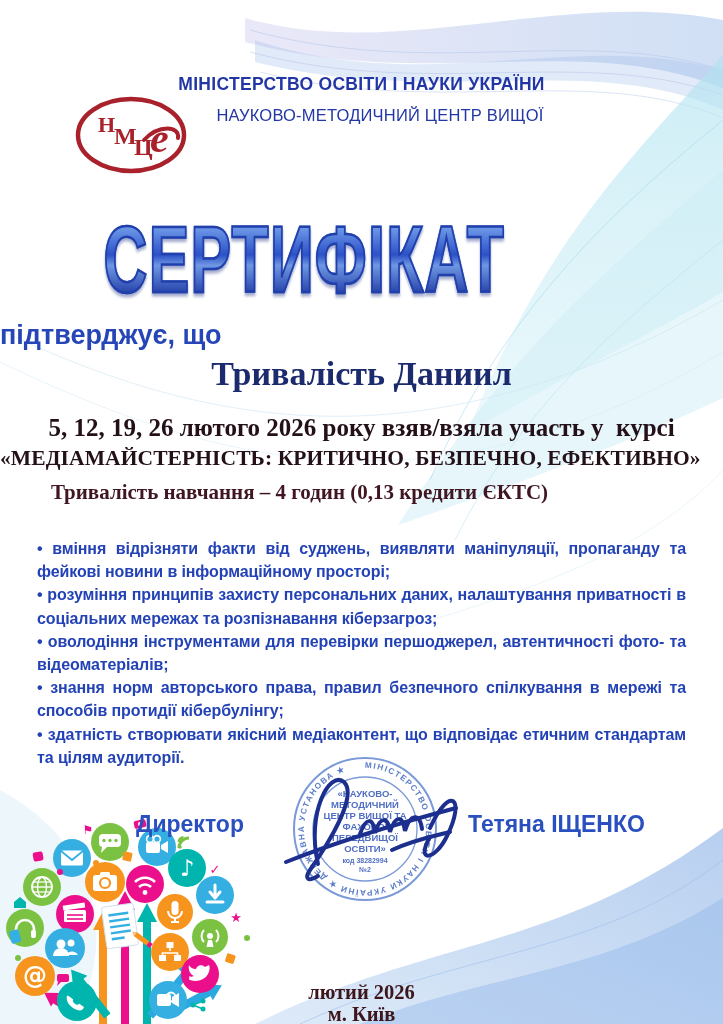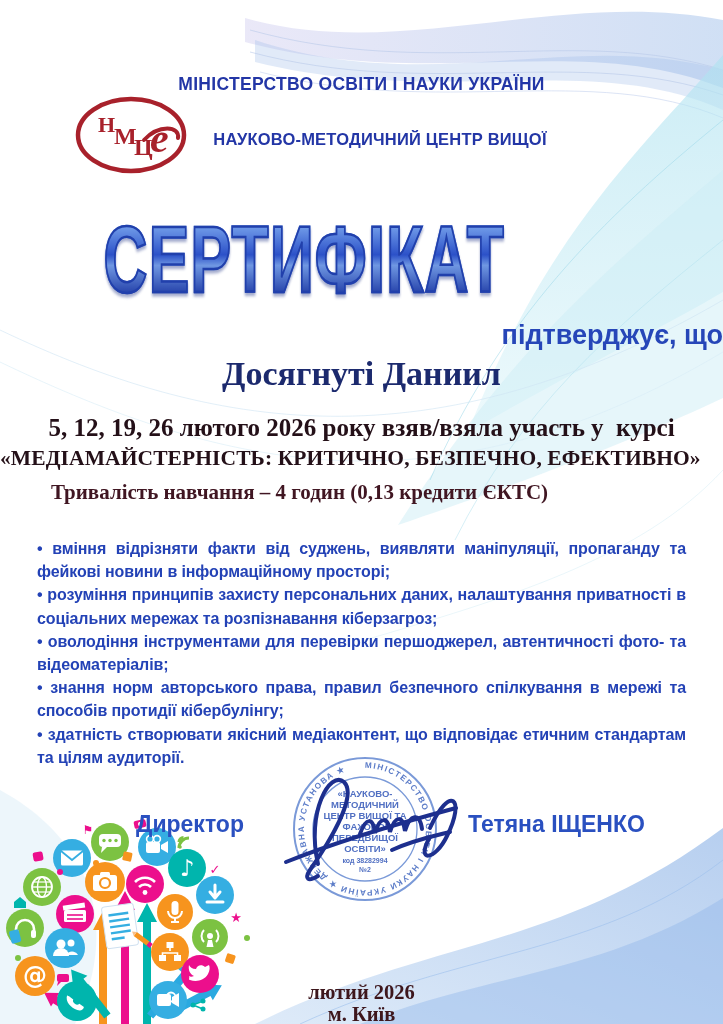--- a/index.html
+++ b/index.html
@@ -3,34 +3,34 @@
 <meta charset="utf-8">
 <style>
   html,body{margin:0;padding:0;background:#e8e8e8;}
   .page{position:relative;width:723px;height:1024px;background:#ffffff;overflow:hidden;
         font-family:"Liberation Sans",sans-serif;margin:0 auto;}
   .bg{position:absolute;inset:0;z-index:0;}
   .layer{position:absolute;z-index:2;}
 
   .ministry{top:74px;left:0;width:723px;text-align:center;
             font-size:17.5px;font-weight:bold;color:#2336a6;letter-spacing:.3px;}
-  .org{top:128px;left:60px;width:640px;text-align:center;
-       font-size:16.5px;font-weight:bold;color:#2336a6;line-height:22px;letter-spacing:.2px;}
+  .org{top:104px;left:60px;width:640px;text-align:center;
+       font-size:16.5px;font-weight:normal;color:#2336a6;line-height:22px;letter-spacing:.2px;}
   .logo-wrap{top:94px;left:74px;width:116px;height:82px;}
 
   .cert-title-wrap{top:206px;left:0;width:597px;text-align:center;}
   .cert-title{display:inline-block;font-family:"Liberation Sans",sans-serif;font-weight:bold;
       font-size:92px;line-height:104px;letter-spacing:2px;
       transform:scale(.66,1.02);transform-origin:center top;
       background:linear-gradient(180deg,#b3cdf6 0%,#6f9ae8 20%,#2c51c8 46%,#6f97e2 56%,#16309e 88%,#2747b4 100%);
       -webkit-background-clip:text;background-clip:text;
       color:transparent;-webkit-text-fill-color:transparent;
       -webkit-text-stroke:2.5px #2140ac;
       filter:drop-shadow(0 3px 1.5px rgba(25,45,130,.40));}
-  .confirms{top:320px;left:0;width:723px;text-align:right;
+  .confirms{top:320px;left:0;width:723px;text-align:left;
             font-size:27px;font-weight:bold;color:#2646b8;}
   .holder-name{top:355px;left:0;width:723px;text-align:center;
                font-family:"Liberation Serif",serif;font-size:34px;font-weight:bold;color:#1c2a6e;}
 
   .serif-dark{font-family:"Liberation Serif",serif;font-weight:bold;color:#241018;}
   .dates{top:414px;left:0;width:723px;text-align:center;font-size:25px;white-space:pre-wrap;}
   .course{top:446px;left:0;width:723px;font-size:21.5px;letter-spacing:.1px;}
   .duration{top:480px;left:0;width:599px;text-align:center;
             font-family:"Liberation Serif",serif;font-size:21px;font-weight:bold;color:#401622;}
   .results-heading{top:510px;left:0;width:723px;text-align:center;
@@ -101,21 +101,21 @@
   </div>
 
   <div class="layer org">
     <div>НАУКОВО-МЕТОДИЧНИЙ ЦЕНТР ВИЩОЇ</div>
   </div>
 
   <div class="layer cert-title-wrap">
     <span class="cert-title">СЕРТИФІКАТ</span>
   </div>
   <div class="layer confirms">підтверджує, що</div>
-  <div class="layer holder-name">Досягнуті Даниил</div>
+  <div class="layer holder-name">Тривалість Даниил</div>
 
   <div class="layer dates serif-dark">5, 12, 19, 26 лютого 2026 року взяв/взяла участь у  курсі</div>
   <div class="layer course serif-dark">«МЕДІАМАЙСТЕРНІСТЬ: КРИТИЧНО, БЕЗПЕЧНО, ЕФЕКТИВНО»</div>
   <div class="layer duration">Тривалість навчання – 4 годин (0,13 кредити ЄКТС)</div>
 
   <div class="layer bullets">
     <p>• вміння відрізняти факти від суджень, виявляти маніпуляції, пропаганду та фейкові новини в інформаційному просторі;</p>
     <p>• розуміння принципів захисту персональних даних, налаштування приватності в соціальних мережах та розпізнавання кіберзагроз;</p>
     <p>• оволодіння інструментами для перевірки першоджерел, автентичності фото- та відеоматеріалів;</p>
     <p>• знання норм авторського права, правил безпечного спілкування в мережі та способів протидії кібербулінгу;</p>

